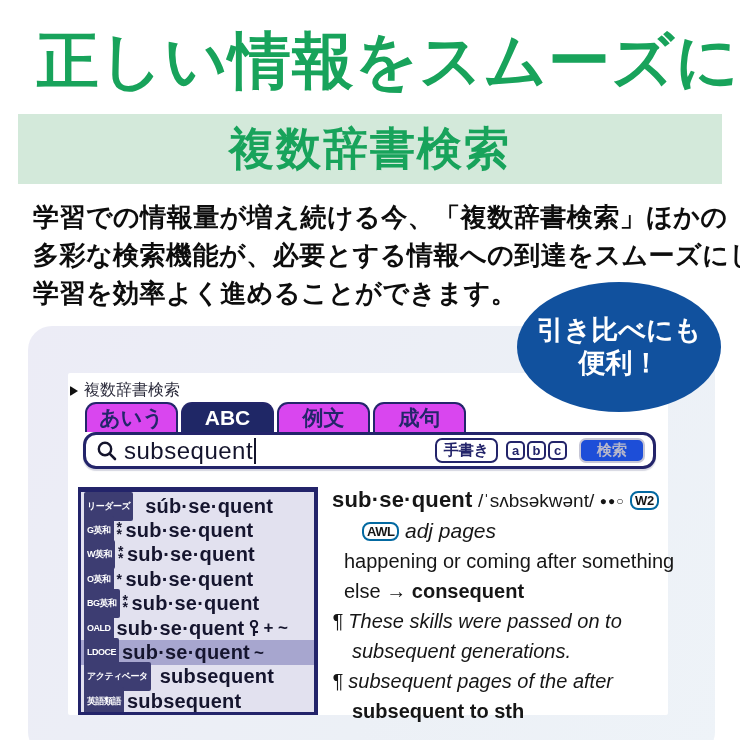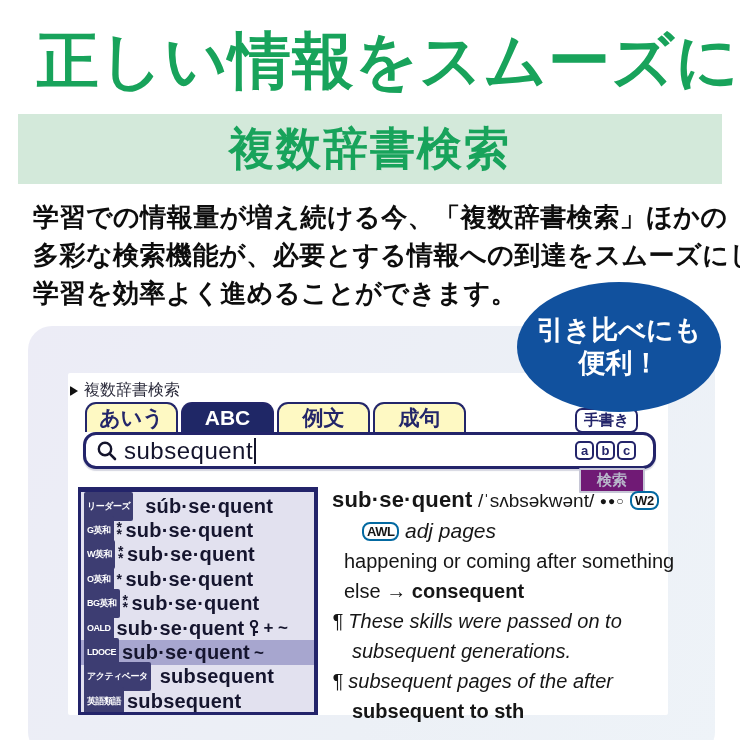--- a/index.html
+++ b/index.html
@@ -52,48 +52,48 @@
     font-size:16px; color:#2c2c3c; font-weight:500;
   }
   .bullet {
     width:0; height:0; border-top:5px solid transparent; border-bottom:5px solid transparent;
     border-left:8px solid #111; border-radius:1px;
   }
   
   .tabs { position:absolute; left:17px; top:29px; display:flex; gap:3px; }
   .tab {
     width:93px; height:30px; border:2.5px solid #23266a; border-bottom:none;
-    border-radius:11px 11px 0 0; background:#fef9c3;
+    border-radius:11px 11px 0 0; background:#d946ef;
     display:flex; align-items:center; justify-content:center;
     font-size:21px; font-weight:bold; color:#23266a;
   }
   .tab.selected { background:#1f2766; color:#ffffff; }
   
   .searchbar {
     position:absolute; left:15px; top:59px; width:573px; height:37px;
     border:3px solid #23246a; border-radius:13px; background:#ffffff;
     display:flex; align-items:center; padding:0 8px 0 10px;
     box-shadow:0 2px 1px rgba(30,35,90,.18);
   }
   .search-query { font-size:24px; color:#14142c; margin-left:6px; letter-spacing:0.5px; }
   .caret { display:inline-block; width:2px; height:26px; background:#14142c; margin-left:1px; vertical-align:-4px; }
-  .sb-right { margin-left:auto; display:flex; align-items:flex-start; gap:8px;flex-direction:column; }
+  .sb-right { margin-left:auto; display:flex; align-items:center; gap:8px; }
   .btn-handwriting {
     border:2px solid #23246a; border-radius:7px; color:#23246a;
     font-size:15px; font-weight:bold; padding:1px 7px; background:#fff; white-space:nowrap;
   }
   .abc-group { display:flex; gap:2px; }
   .abc-key {
     width:19px; height:19px; border:2px solid #23246a; border-radius:5px;
     display:flex; align-items:center; justify-content:center;
     font-size:13px; font-weight:bold; color:#23246a; background:#fff;
   }
   .btn-search {
-    border:2px solid #c6c6d6; border-radius:1px; color:#b8b8ca;
-    font-size:15px; font-weight:bold; padding:1px 16px; background:#701a75; margin-left:4px; white-space:nowrap;
+    border:2px solid #c6c6d6; border-radius:7px; color:#b8b8ca;
+    font-size:15px; font-weight:bold; padding:1px 16px; background:#1d4ed8; margin-left:4px; white-space:nowrap;
   }
   
   .list {
     position:absolute; left:10px; top:114px; width:240px; height:228px;
     background:#e2e1ef; border:3px solid #23246a; border-top-width:5px; border-right-width:4px;
     padding-top:2px; overflow:hidden;
   }
   .row { height:24.4px; display:flex; align-items:center; padding-left:3px; }
   .row.selected { background:#a7a6cf; }
   .badge {

